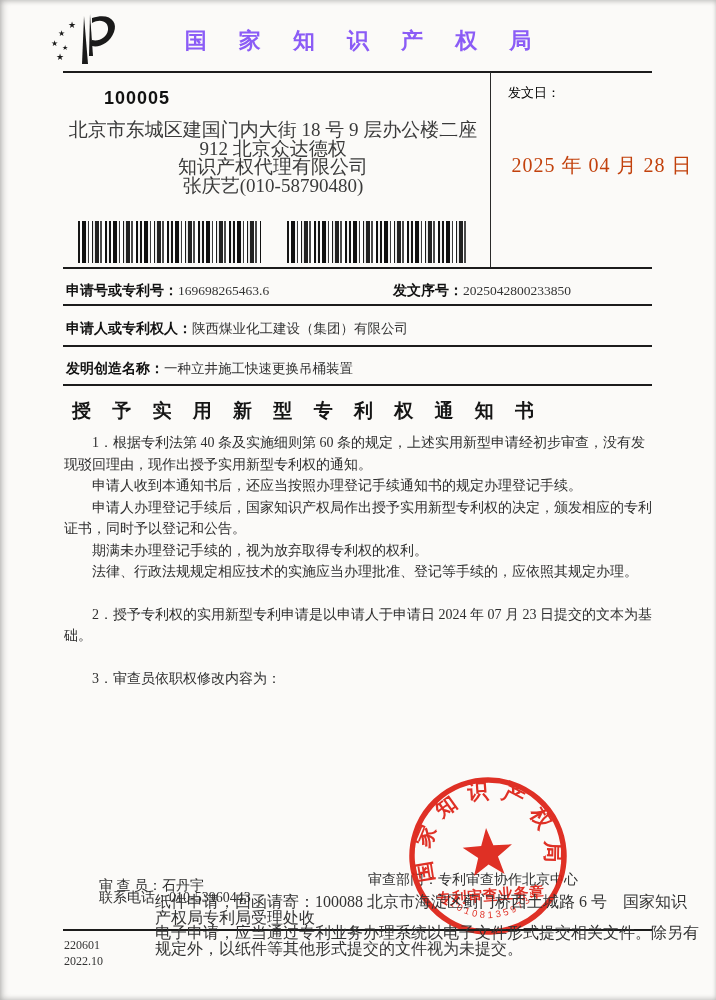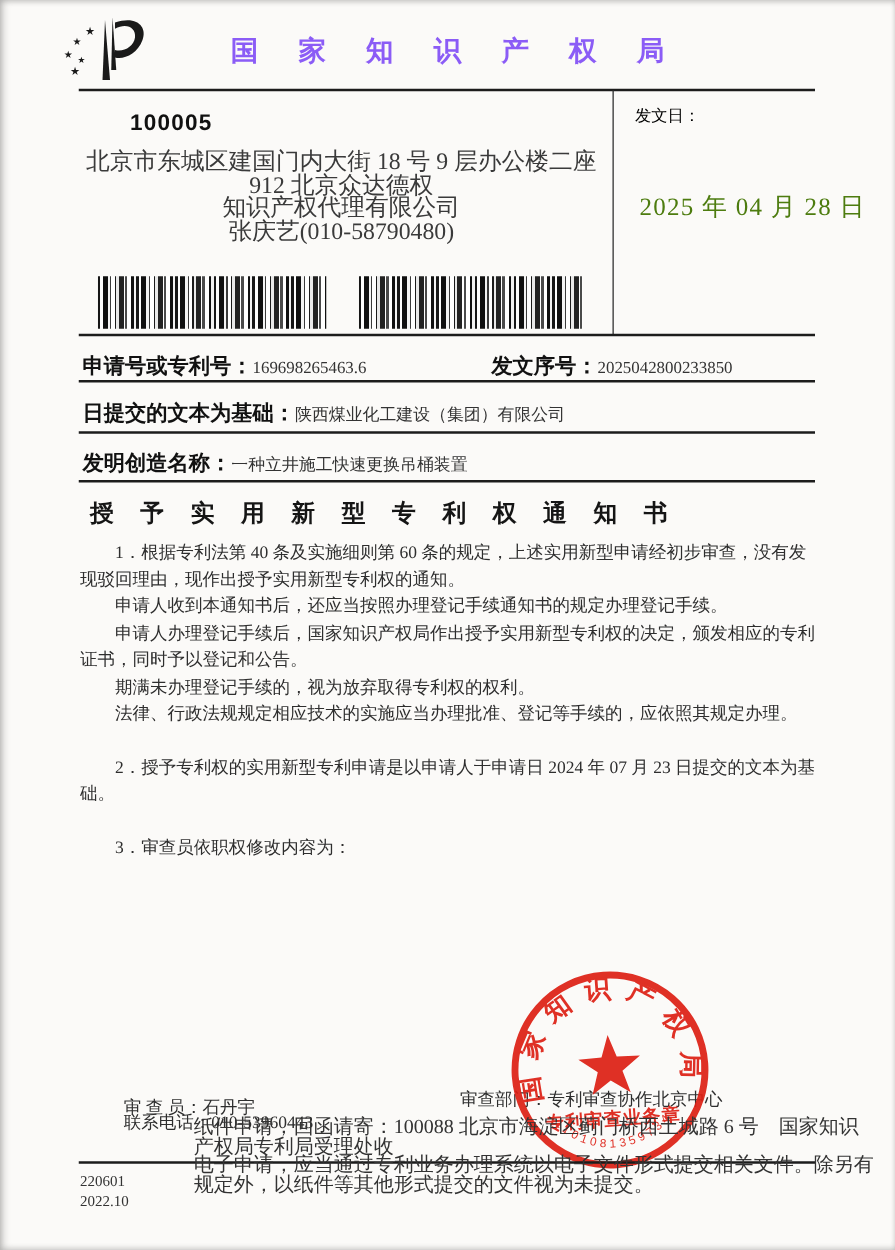--- a/index.html
+++ b/index.html
@@ -26,38 +26,38 @@
     font-weight:bold;font-size:22px;letter-spacing:13px;color:#8b5cf6;
     text-indent:13px;
   }
   .rule{position:absolute;background:#1c1c1c;}
   .rule-header{left:63px;top:71px;width:589px;height:2px;}
   .vdivider{position:absolute;left:490px;top:72px;width:1px;height:196px;background:#2a2a2a;}
   
   .postal{position:absolute;left:104px;top:88px;font-family:"Liberation Sans","DejaVu Sans",sans-serif;font-weight:bold;font-size:18px;letter-spacing:1px;color:#111;}
   .addr{position:absolute;left:66px;top:121px;width:414px;text-align:center;font-size:19px;line-height:18.5px;color:#3a3a3a;font-family:Liberation Serif, serif;}
   .issue-label{position:absolute;left:508px;top:84px;font-size:13px;color:#000000;}
-  .issue-date{position:absolute;left:496px;top:152px;width:212px;font-size:20px;color:#4d7c0f;text-align:center;letter-spacing:1px;}
+  .issue-date{position:absolute;left:496px;top:152px;width:212px;font-size:20px;color:#c2410c;text-align:center;letter-spacing:1px;}
   
   .barcode{
     position:absolute;top:221px;height:42px;
     background:repeating-linear-gradient(90deg,
       #161616 0 2px, #fdfdfd 2px 4px,
       #101010 4px 8px, #f4f4f4 8px 10px,
       #3b3b3b 10px 11px, #ffffff 11px 14px,
       #1b1b1b 14px 15px, #e9e9e9 15px 17px,
       #222 17px 21px, #fdfdfd 21px 22px,
       #4a4a4a 22px 24px, #ffffff 24px 27px,
       #101010 27px 29px, #f2f2f2 29px 31px);
   }
   .barcode-left{left:78px;width:183px;}
   .barcode-right{left:287px;width:179px;}
   .rule-2{left:63px;top:267px;width:589px;height:2px;}
   
-  .info-label{font-family:"Liberation Sans","DejaVu Sans",sans-serif;font-weight:bold;font-size:17px;color:#111;}
+  .info-label{font-family:"Liberation Sans","DejaVu Sans",sans-serif;font-weight:bold;font-size:14px;color:#111;}
   .info-value{font-size:13.5px;color:#333;}
   .row-appno{position:absolute;left:66px;top:281px;}
   .row-serial{position:absolute;left:393px;top:281px;}
   .rule-3{left:63px;top:304px;width:589px;height:1.5px;}
   .row-applicant{position:absolute;left:66px;top:319px;}
   .rule-4{left:63px;top:345px;width:589px;height:1.5px;}
   .row-invention{position:absolute;left:66px;top:359px;}
   .rule-5{left:63px;top:384px;width:589px;height:1.5px;}
   
   .notice-title{
@@ -115,21 +115,21 @@
   <div class="rule rule-2"></div>
 
   <div class="row-appno">
     <span class="info-label">申请号或专利号：</span><span class="info-value">169698265463.6</span>
   </div>
   <div class="row-serial">
     <span class="info-label">发文序号：</span><span class="info-value">2025042800233850</span>
   </div>
   <div class="rule rule-3"></div>
   <div class="row-applicant">
-    <span class="info-label">日提交的文本为基础：</span><span class="info-value">陕西煤业化工建设（集团）有限公司</span>
+    <span class="info-label">申请人或专利权人：</span><span class="info-value">陕西煤业化工建设（集团）有限公司</span>
   </div>
   <div class="rule rule-4"></div>
   <div class="row-invention">
     <span class="info-label">发明创造名称：</span><span class="info-value">一种立井施工快速更换吊桶装置</span>
   </div>
   <div class="rule rule-5"></div>
 
   <div class="notice-title">授 予 实 用 新 型 专 利 权 通 知 书</div>
   <div class="body-text">
     <p>1．根据专利法第 40 条及实施细则第 60 条的规定，上述实用新型申请经初步审查，没有发现驳回理由，现作出授予实用新型专利权的通知。</p>

